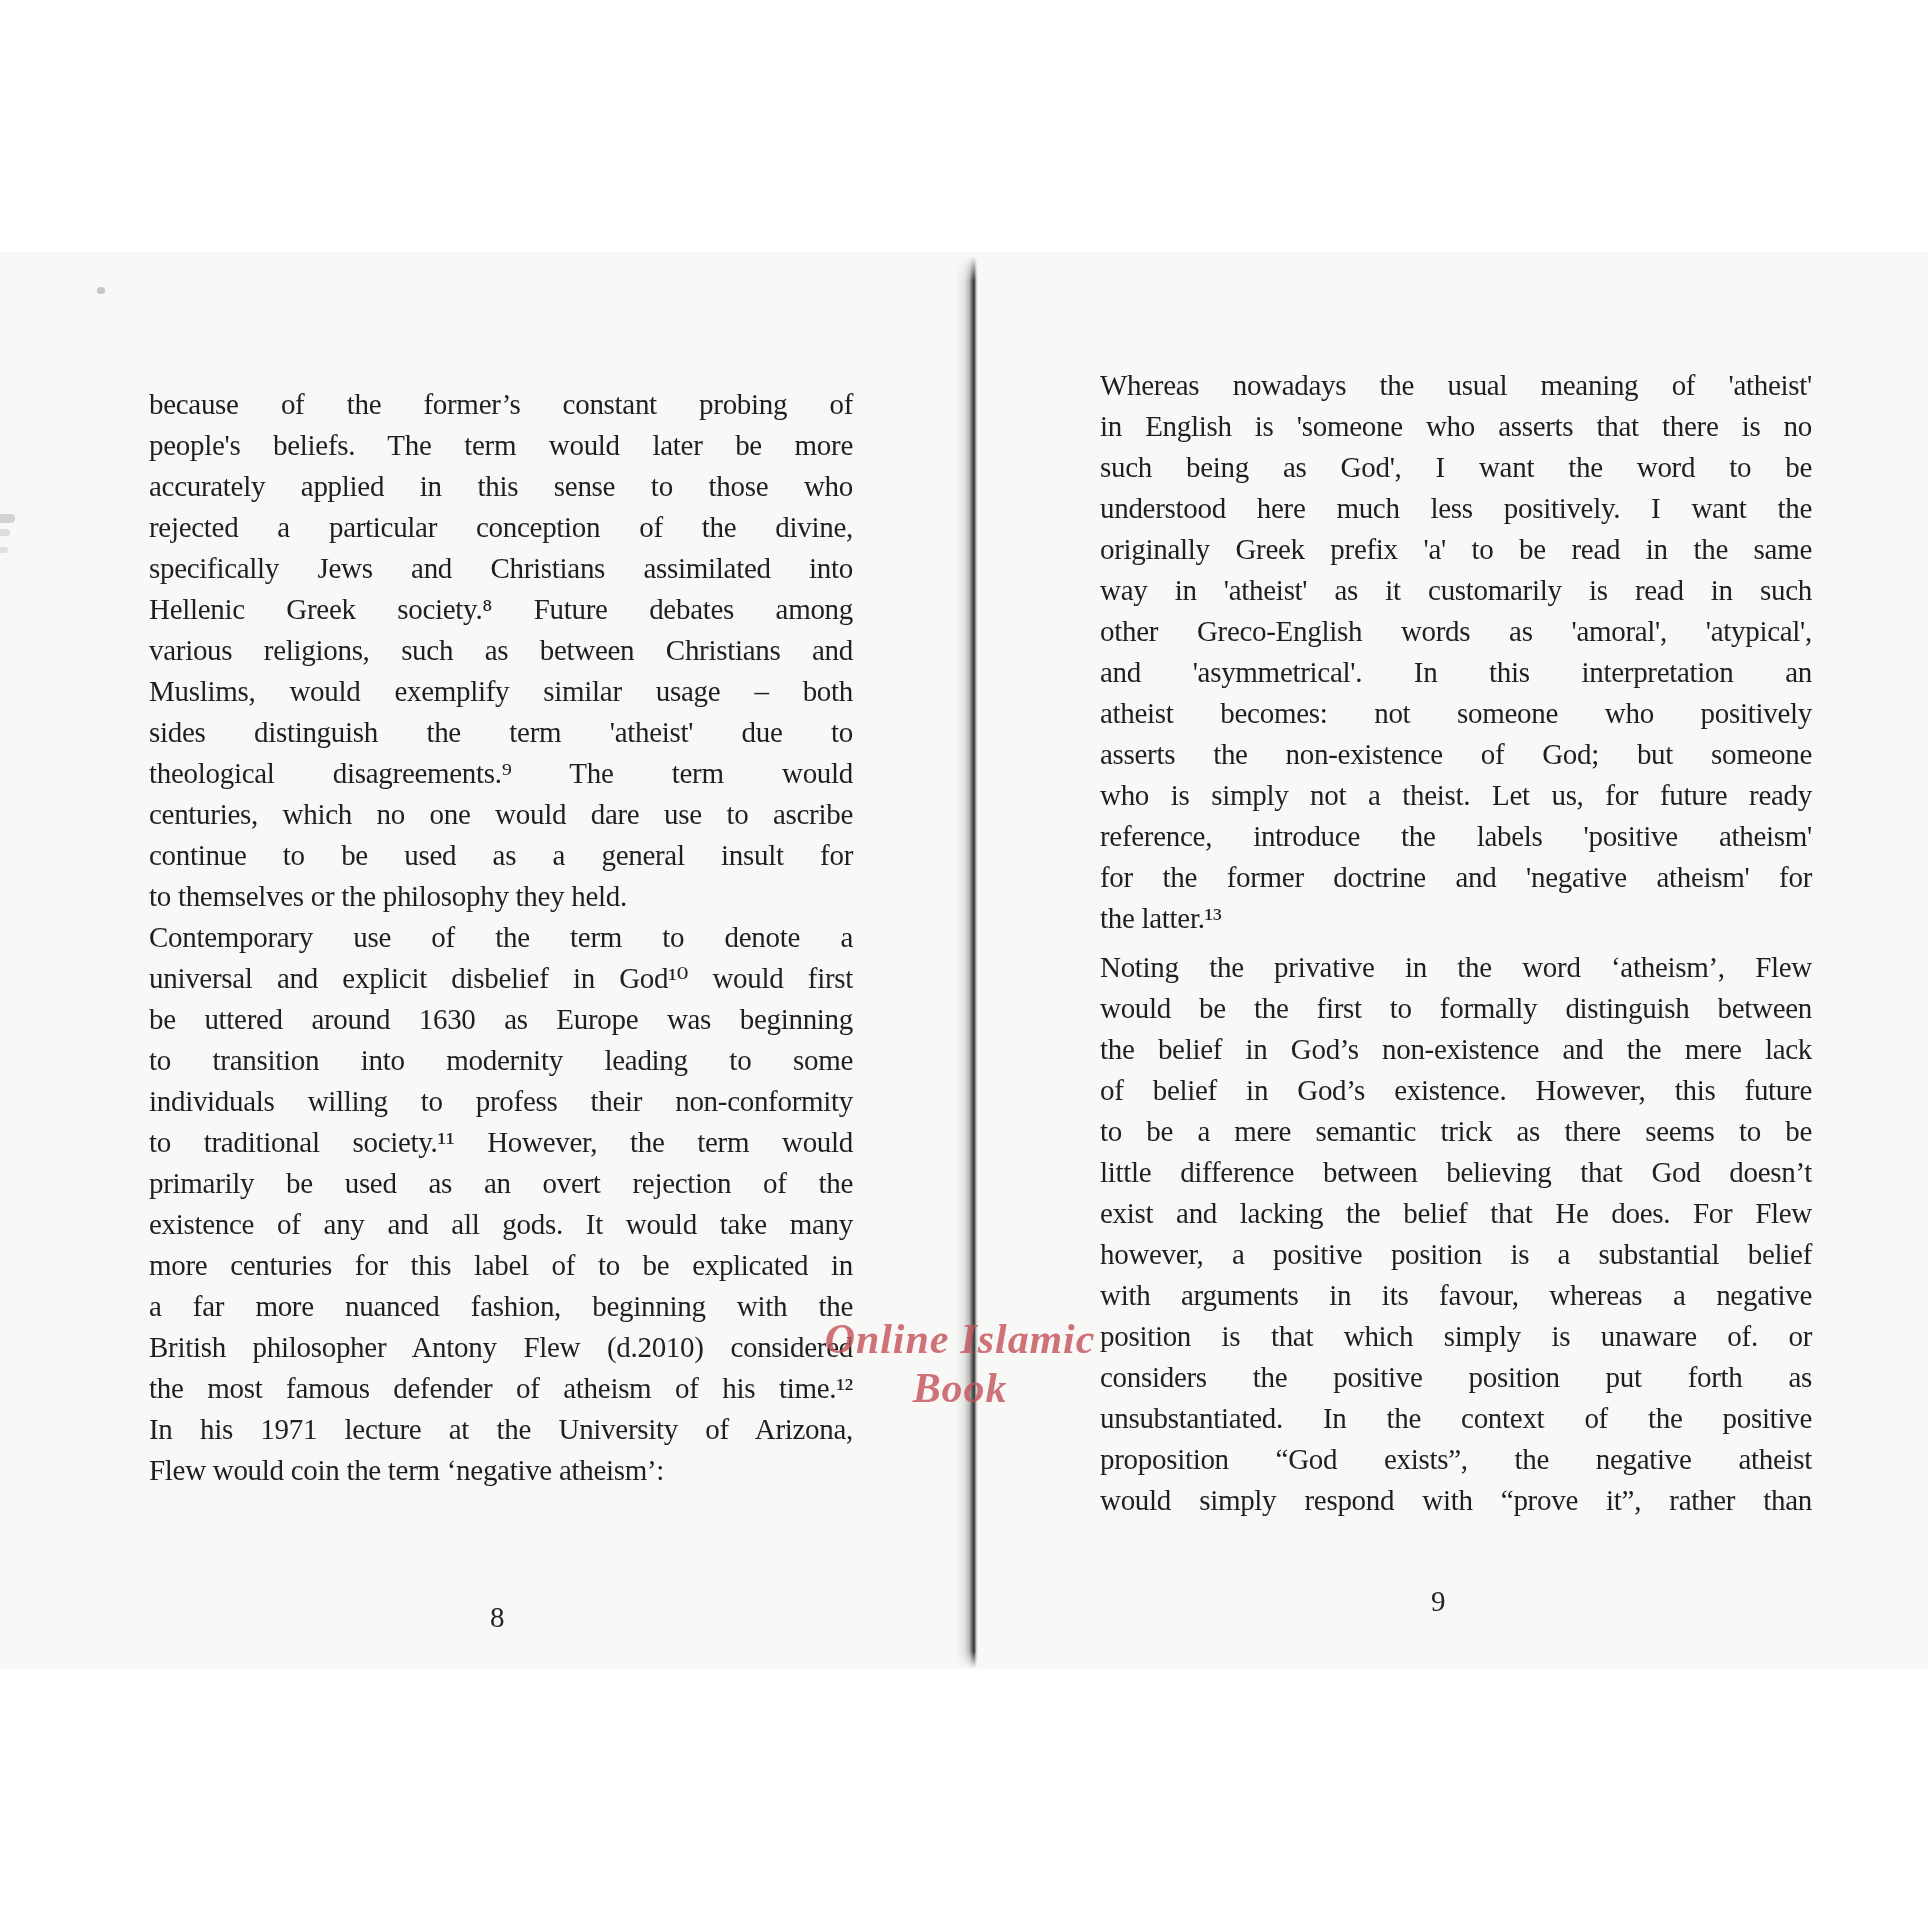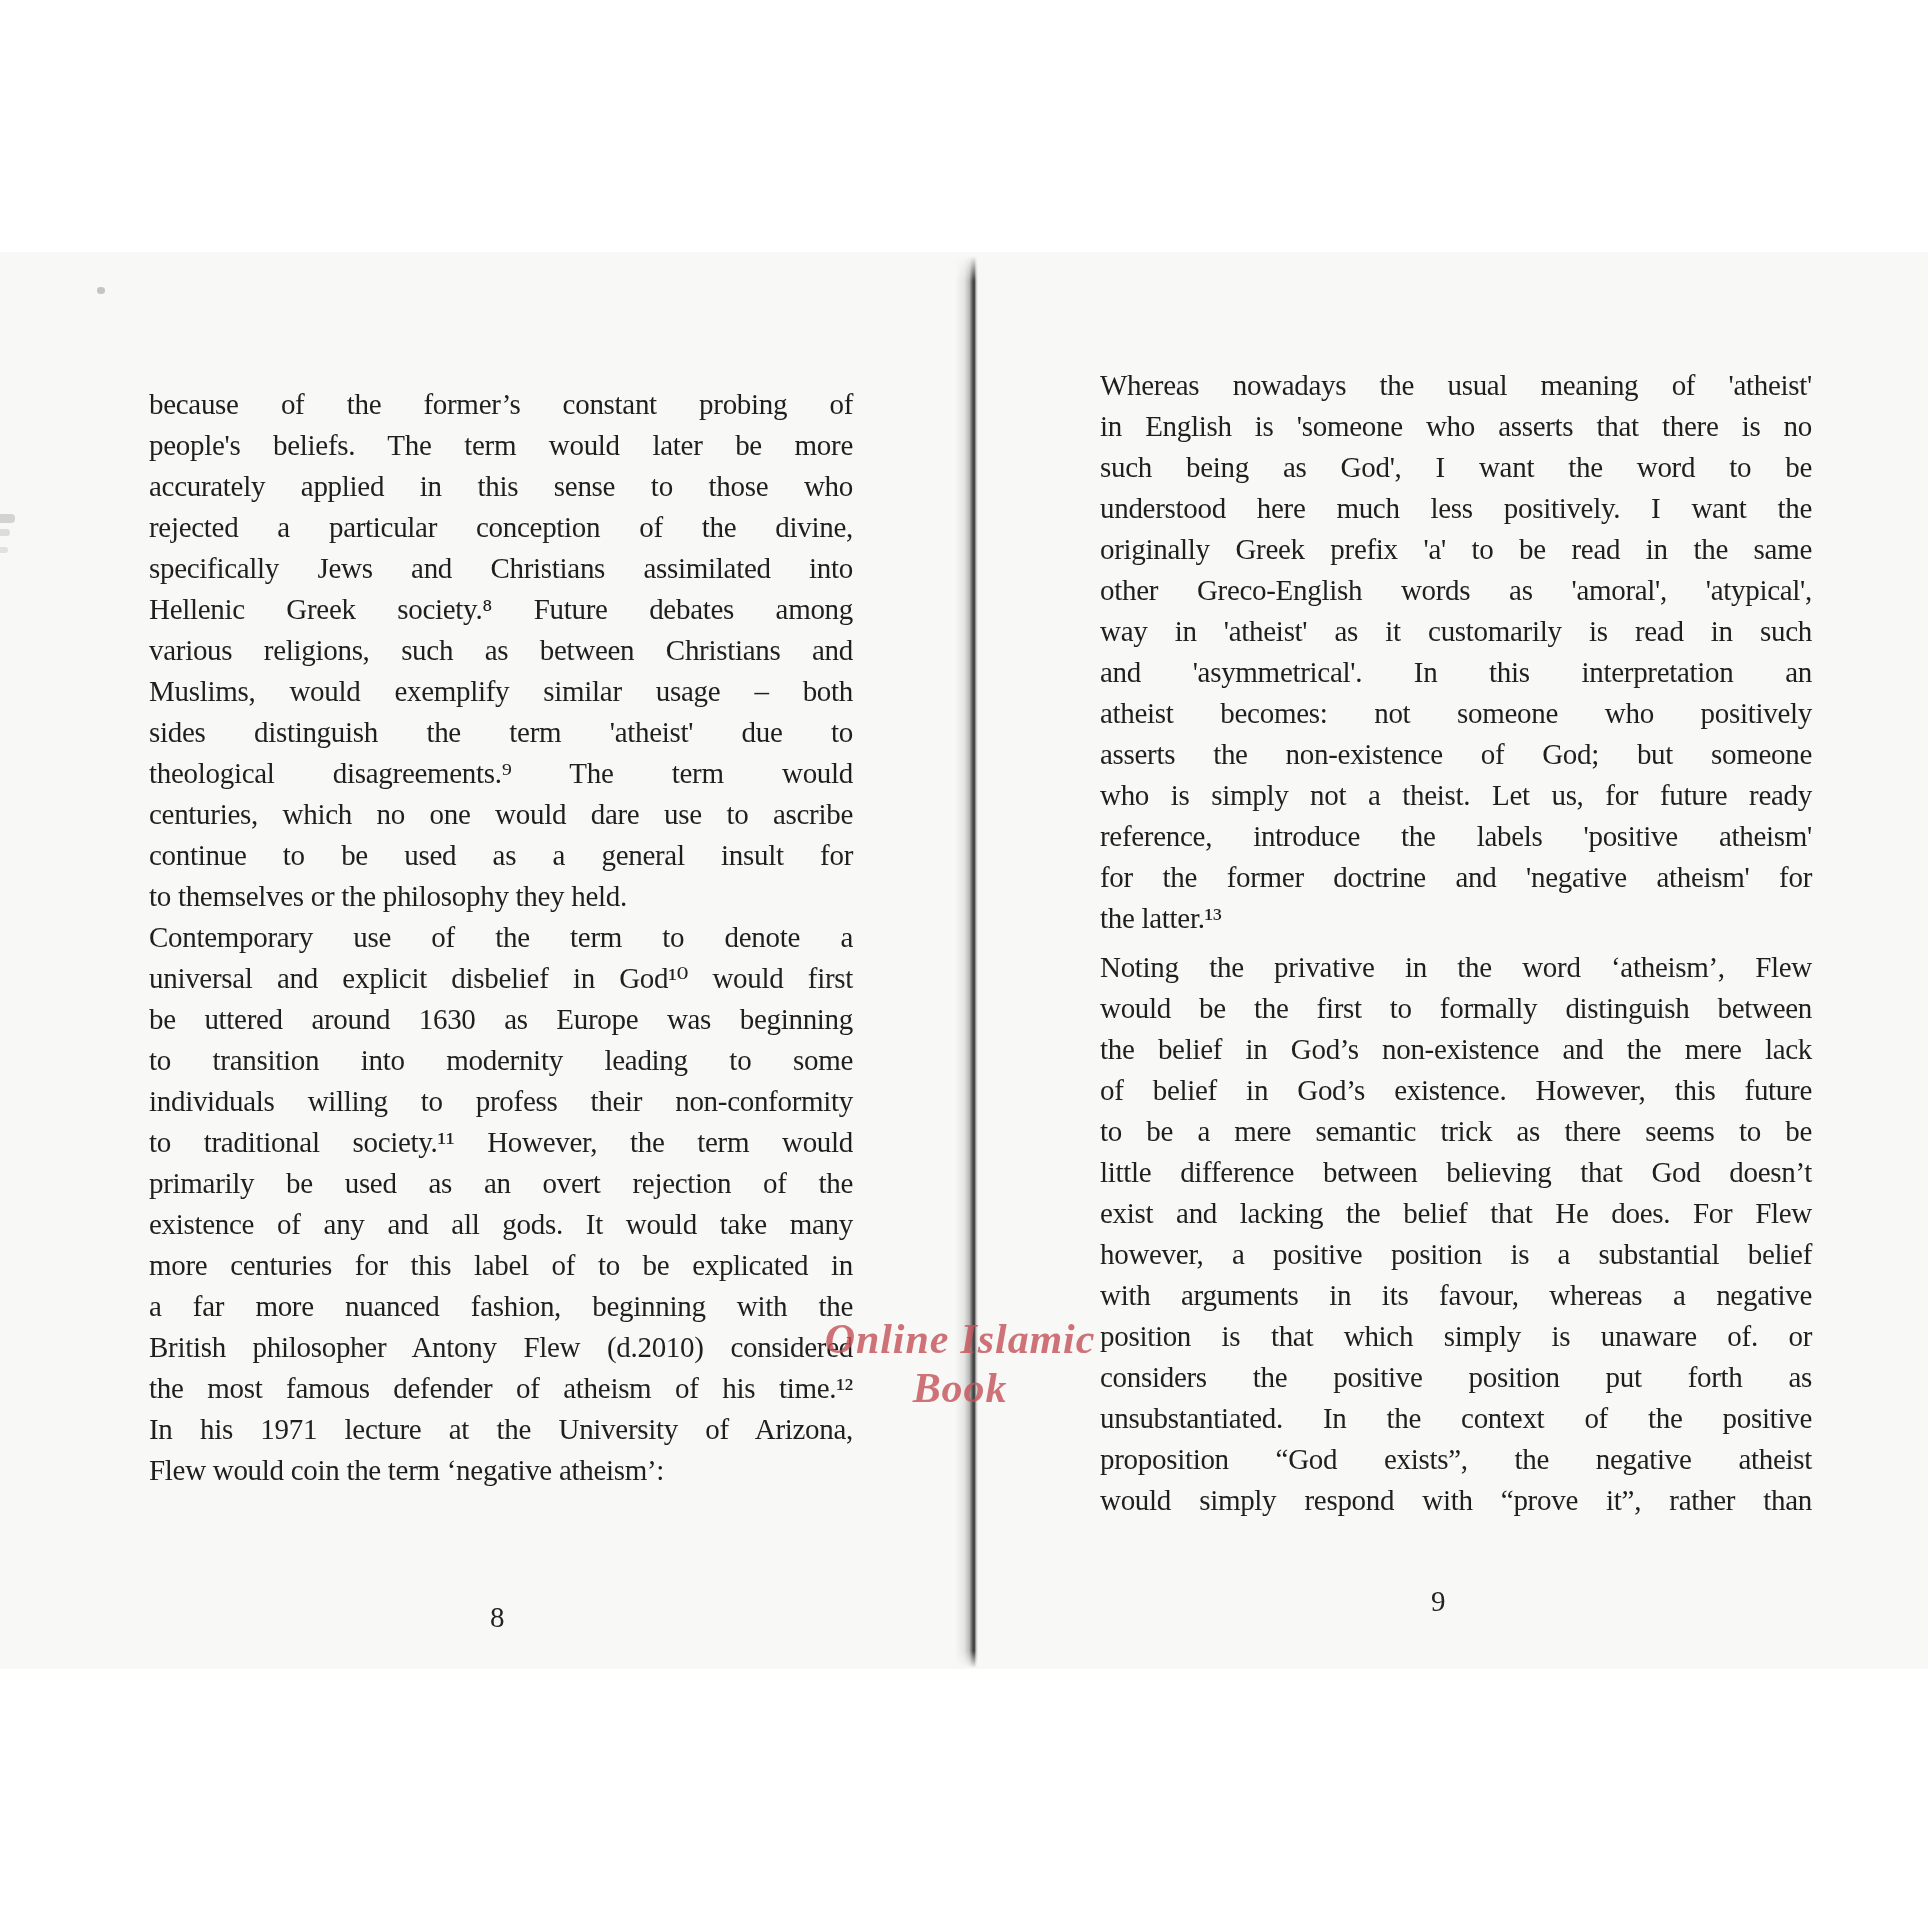--- a/index.html
+++ b/index.html
@@ -118,22 +118,22 @@
   </div>
   <div class="pagenum left">8</div>
 
   <div class="textblock right">
     <div class="para">
         <div class="line">Whereas nowadays the usual meaning of 'atheist'</div>
         <div class="line">in English is 'someone who asserts that there is no</div>
         <div class="line">such being as God', I want the word to be</div>
         <div class="line">understood here much less positively. I want the</div>
         <div class="line">originally Greek prefix 'a' to be read in the same</div>
+        <div class="line">way in 'atheist' as it customarily is read in such</div>
         <div class="line">other Greco-English words as 'amoral', 'atypical',</div>
-        <div class="line">way in 'atheist' as it customarily is read in such</div>
         <div class="line">and 'asymmetrical'. In this interpretation an</div>
         <div class="line">atheist becomes: not someone who positively</div>
         <div class="line">asserts the non-existence of God; but someone</div>
         <div class="line">who is simply not a theist. Let us, for future ready</div>
         <div class="line">reference, introduce the labels 'positive atheism'</div>
         <div class="line">for the former doctrine and 'negative atheism' for</div>
         <div class="line line-last">the latter.¹³</div>
       </div>
     <div class="para gap-right">
         <div class="line">Noting the privative in the word ‘atheism’, Flew</div>

